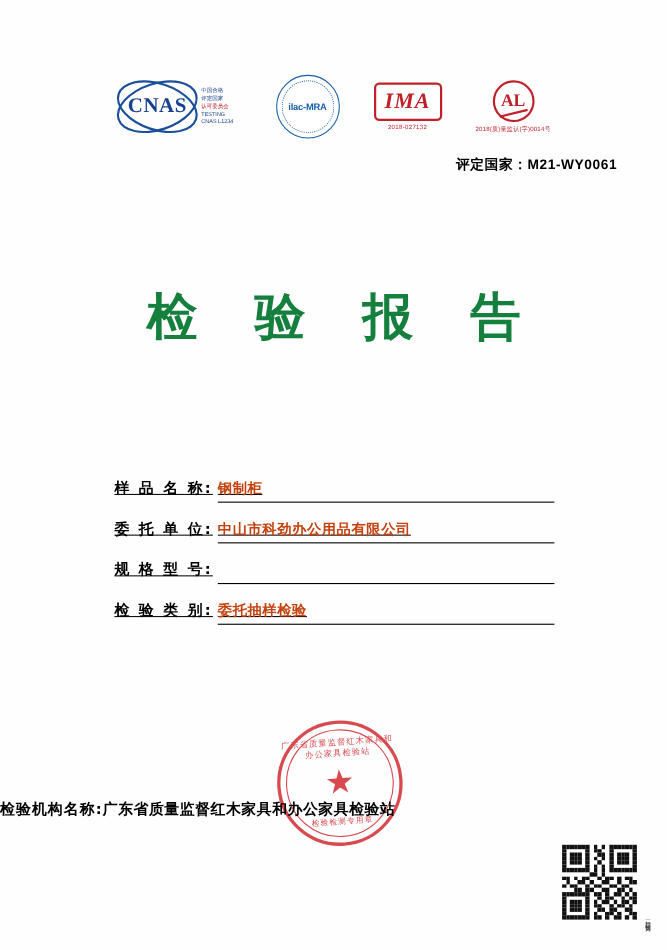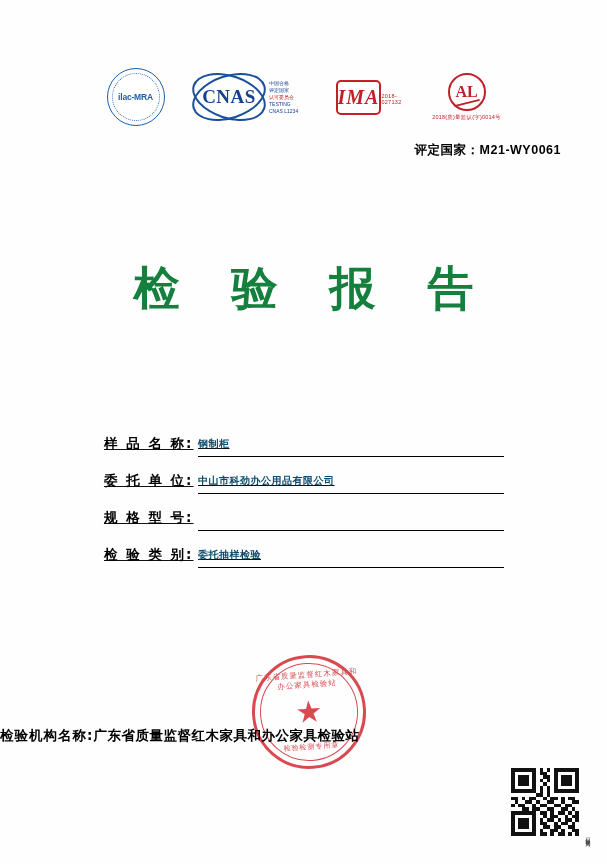--- a/index.html
+++ b/index.html
@@ -118,21 +118,21 @@
     width: 40px;
   }
   .cnas-side .red {
     color: #c0202a;
   }
 
   
   .logo-cma {
     width: 70px;
     height: 60px;
-    flex-direction: row;
+    flex-direction: column;
   }
   .cma-box {
     width: 58px;
     height: 31px;
     border: 2px solid #c0202a;
     border-radius: 5px;
     display: flex;
     align-items: center;
     justify-content: center;
     color: #c0202a;
@@ -237,23 +237,23 @@
     text-align: justify;
     font-family: "DejaVu Sans", sans-serif;
   }
   .field-value-wrap {
     flex: 1;
     border-bottom: 1px solid #000;
     padding-bottom: 3px;
     margin-left: 2px;
   }
   .field-value {
-    font-size: 10px;
-    font-weight: bold;
-    color: #0c4a6e;
+    font-size: 13px;
+    font-weight: bold;
+    color: #c2410c;
     letter-spacing: 0.5px;
     min-height: 16px;
     font-family: "DejaVu Sans", sans-serif;
   }
 
   
   .seal {
     position: absolute;
     top: 655px;
     left: 252px;
@@ -330,42 +330,42 @@
     writing-mode: vertical-rl;
     letter-spacing: 0.5px;
   }
 </style>
 </head>
 <body>
 
 <div class="page">
 
   <div class="logo-row">
-
-    <div class="logo logo-ilac">
-      <div class="ilac-circle">
-        <span class="ilac-text">ilac-MRA</span>
-      </div>
-    </div>
 
     <div class="logo logo-cnas">
       <div class="cnas-mark">
         <span class="cnas-ellipse"></span>
         <span class="cnas-ellipse second"></span>
         <span class="cnas-word">CNAS</span>
       </div>
       <div class="cnas-side">
         <div>中国合格</div>
         <div>评定国家</div>
         <div class="red">认可委员会</div>
         <div>TESTING</div>
         <div>CNAS L1234</div>
       </div>
     </div>
 
+    <div class="logo logo-ilac">
+      <div class="ilac-circle">
+        <span class="ilac-text">ilac-MRA</span>
+      </div>
+    </div>
+
     <div class="logo logo-cma">
       <div class="cma-box">IMA</div>
       <div class="cma-code">2018-027132</div>
     </div>
 
     <div class="logo logo-cal">
       <div class="cal-circle">AL</div>
       <div class="cal-code">2018(质)量监认(字)0014号</div>
     </div>
 

